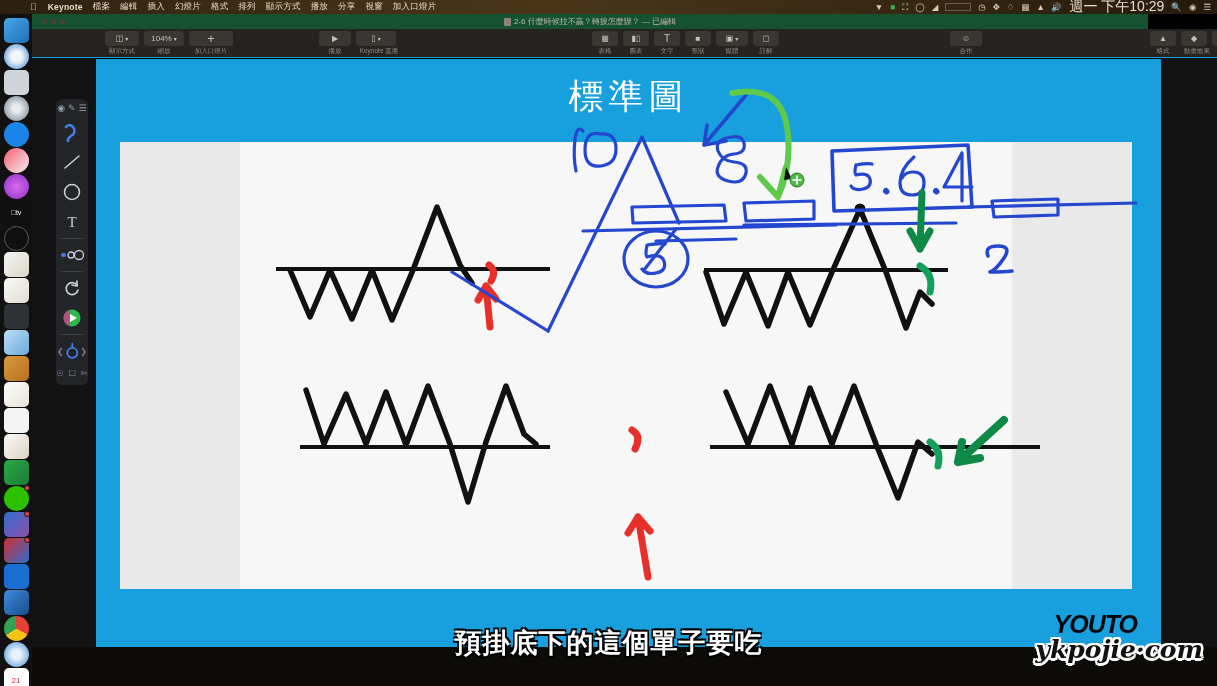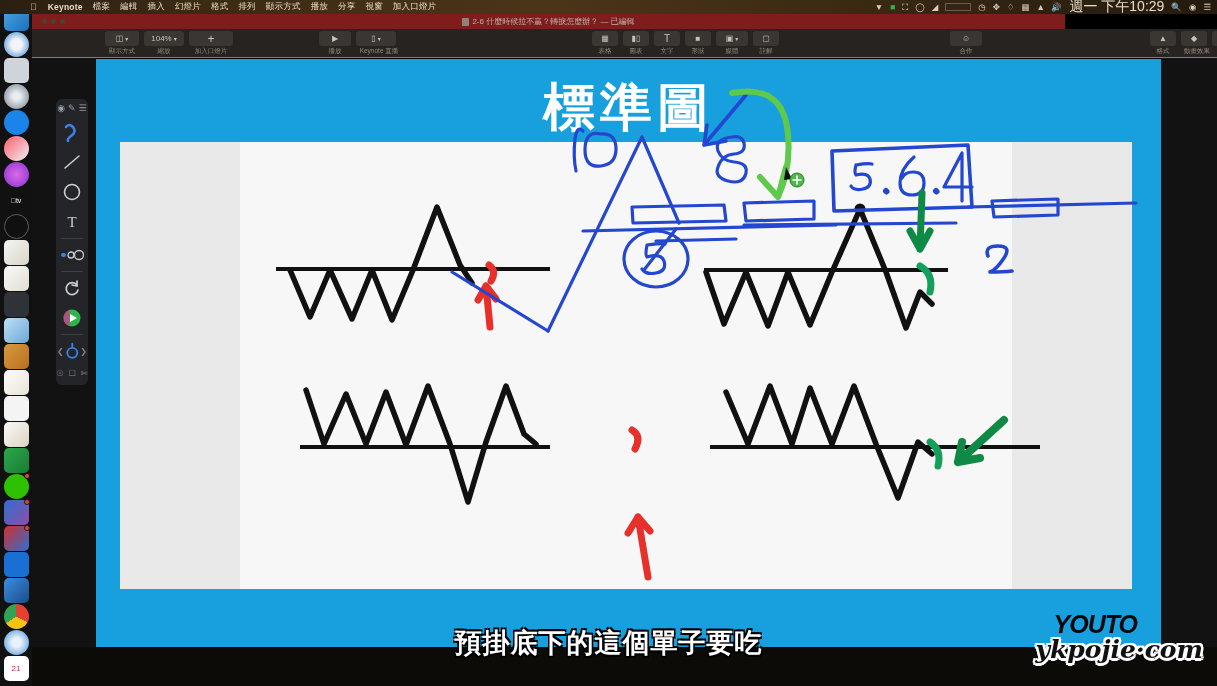--- a/index.html
+++ b/index.html
@@ -15,22 +15,22 @@
   #menubar .apple{ margin-left:30px; margin-right:11px; font-size:9px; color:#f0e8da; }
   #menubar .mi{ margin-right:10px; white-space:nowrap; letter-spacing:.2px; }
   #menubar .mi.app{ font-weight:bold; }
   #menubar .spacer{ flex:1; }
   #menubar .right{ display:flex; align-items:center; gap:7px; margin-right:6px; }
   #menubar .right .si{ font-size:8.5px; opacity:.92; display:block; }
   #menubar .clock{ font-size:14px; white-space:nowrap; }
 
   
   #titlebar{
-    position:absolute; left:32px; top:14px; width:1033px; height:15px;
-    background:#7f1d1d; z-index:55;
+    position:absolute; left:32px; top:14px; width:1116px; height:15px;
+    background:#14532d; z-index:55;
     display:flex; align-items:center; justify-content:center;text-align:center;
   }
   #titlebar .traffic{ position:absolute; left:10px; top:5px; display:flex; gap:4px; }
   #titlebar .traffic i{ width:5px; height:5px; border-radius:50%; background:#4a4038; display:block; }
   #titlebar .ttext{ color:#bdb4a6; font-size:8px; display:flex; align-items:center; gap:3px; }
   #titlebar .tdoc{ width:7px; height:8px; background:#8d8478; border-radius:1px; display:inline-block; }
 
   
   #toolbar{
     position:absolute; left:32px; top:29px; width:1185px; height:29px;
@@ -42,37 +42,37 @@
     display:flex; align-items:center; justify-content:center; gap:2px;
     color:#c8c2b8; font-size:8px; padding:0 4px;
   }
   .tlabel{ position:absolute; top:18px; color:#938c82; font-size:6.5px; white-space:nowrap; text-align:center; }
   .ico{ display:inline-block; }
 
   
   #dock{
     position:absolute; left:0; top:14px; width:32px; height:672px;
     background:rgba(18,18,18,.96); z-index:50;
-    display:flex; flex-direction:column; align-items:center; padding-top:4px; gap:1px;justify-content:flex-end;
+    display:flex; flex-direction:column; align-items:center; padding-top:4px; gap:1px;
   }
   #dock .dicon{ width:25px; height:25px; border-radius:5px; position:relative; flex:0 0 auto; }
   #dock .dicon .badge{
     position:absolute; top:-1px; right:-1px; width:6px; height:6px; border-radius:50%;
     background:#e0443e; border:1px solid #1a1a1a;
   }
   #dock .dsep{ width:18px; height:1px; background:#3a3a3a; margin:2px 0; }
 
   
   #stage{
     position:absolute; left:96px; top:59px; width:1065px; height:588px;
     background:#17a0dd; z-index:20; overflow:hidden;
   }
   #slide-title{
     position:absolute; left:0; top:14px; width:100%; text-align:center;
-    color:#ffffff; font-size:52px; font-weight:bold; letter-spacing:5px;
+    color:#ffffff; font-size:35px; font-weight:normal; letter-spacing:5px;
     font-family:"DejaVu Sans","Liberation Sans",sans-serif;
   }
   #whiteboard{
     position:absolute; left:24px; top:83px; width:1012px; height:447px;
     background:#e9e9e9;
   }
   #whiteboard .inner{
     position:absolute; left:120px; top:0; width:772px; height:447px; background:#f7f7f7;
   }
   #brand{

